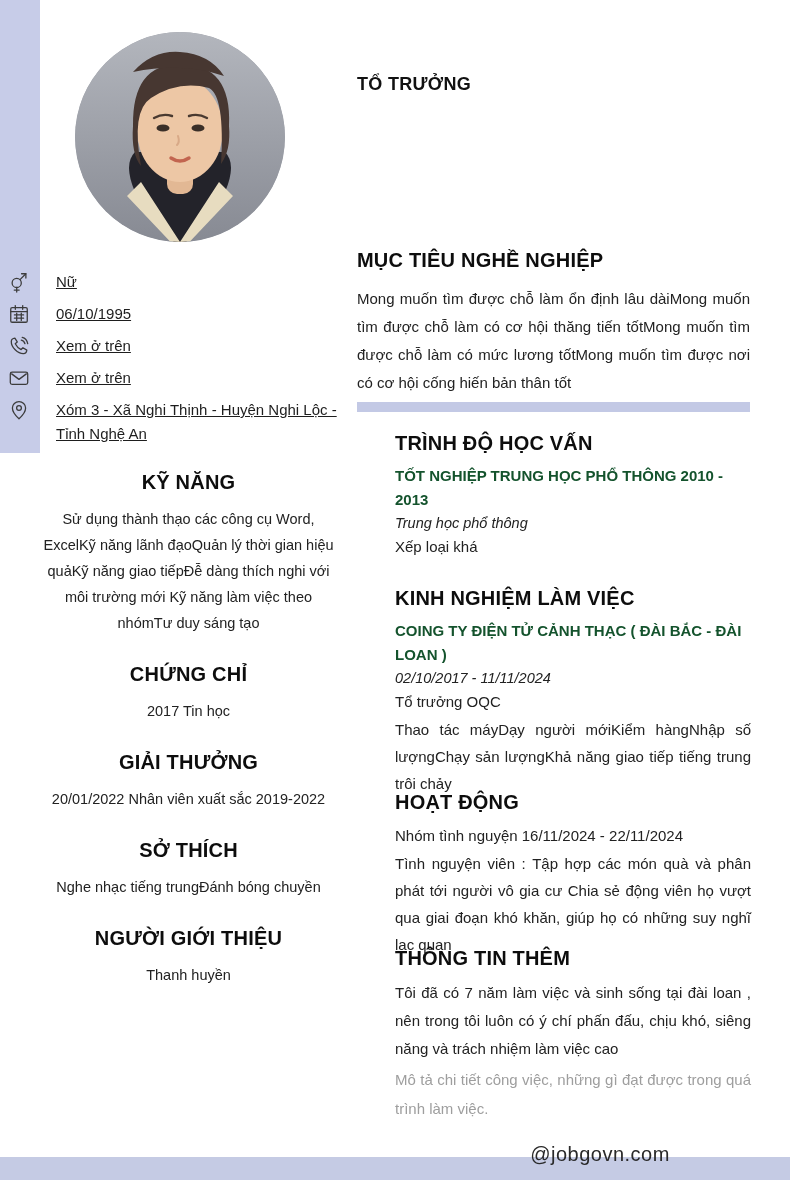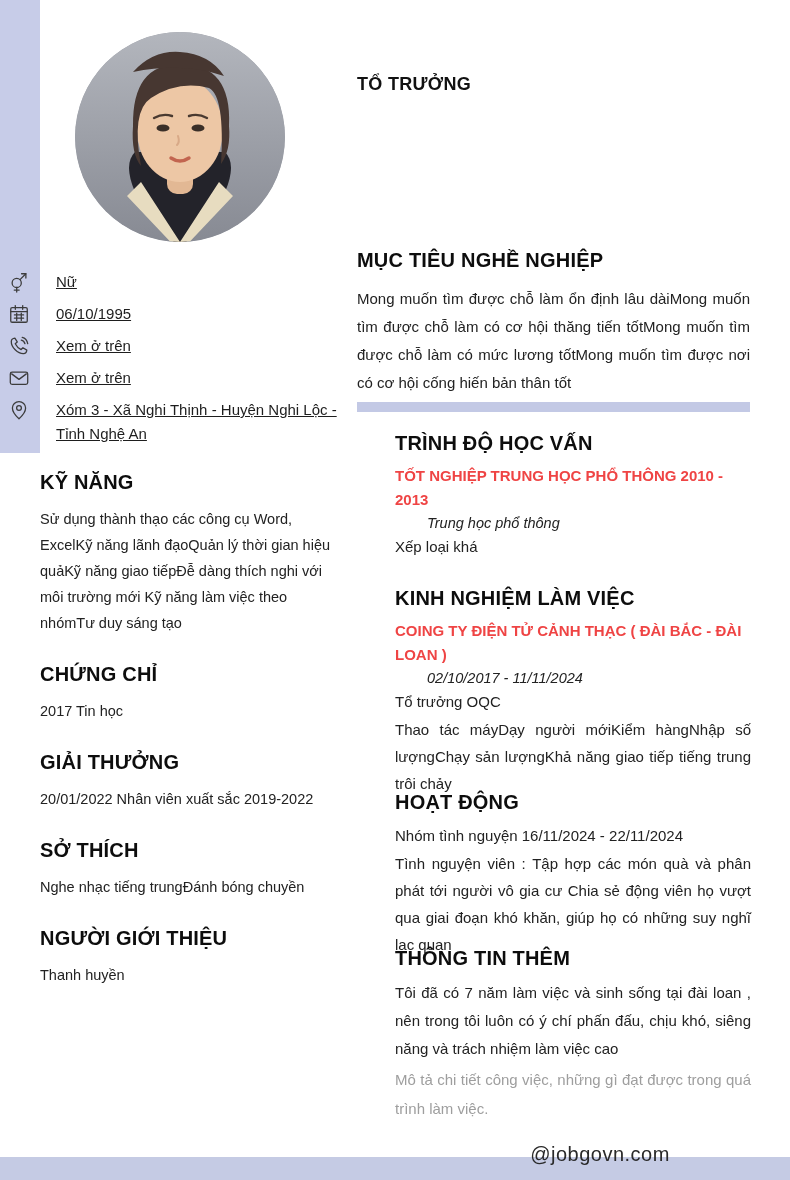--- a/index.html
+++ b/index.html
@@ -24,35 +24,35 @@
   .job-title{font-size:18px;line-height:24px;font-weight:700;color:#111;margin-top:16px;letter-spacing:.3px;}
 
   
   .contact{position:absolute;left:8px;top:270px;width:332px;text-decoration:underline;}
   .contact-row{display:flex;align-items:flex-start;margin-bottom:8px;}
   .cicon{width:22px;height:22px;flex:0 0 22px;margin-top:1px;}
   .cicon svg{width:22px;height:22px;display:block;stroke:#3c3c3c;fill:none;stroke-width:1.4;stroke-linecap:round;stroke-linejoin:round;}
   .ctext{margin-left:26px;font-size:15px;line-height:24px;color:#1e1e1e;}
 
   
-  .left-col{position:absolute;left:40px;top:470px;width:297px;}
+  .left-col{position:absolute;left:40px;top:470px;width:297px;text-align:center;}
   .left-col h3{font-size:20px;line-height:24px;font-weight:700;color:#0d0d0d;margin:26px 0 12px 0;letter-spacing:.2px;}
   .left-col h3:first-child{margin-top:0;}
   .left-col p{font-size:14.5px;line-height:26px;margin:0;color:#222;}
 
   
   .objective{position:absolute;left:357px;top:247px;width:393px;}
   .objective h3{font-size:20px;line-height:26px;font-weight:700;margin:0 0 12px 0;color:#0d0d0d;letter-spacing:.2px;}
   .objective p{font-size:15px;line-height:28px;margin:0;text-align:justify;color:#222;}
 
   
   .rsec{position:absolute;left:395px;width:356px;}
   .rsec h3{font-size:20px;line-height:26px;font-weight:700;margin:0 0 8px 0;color:#0d0d0d;letter-spacing:.2px;}
-  .rsec .sub-bold{font-size:15px;line-height:24px;font-weight:700;color:#ef4444;}
-  .rsec .sub-italic{font-size:14.5px;line-height:22px;font-style:italic;color:#222;margin-left:32px;}
+  .rsec .sub-bold{font-size:15px;line-height:24px;font-weight:700;color:#14532d;}
+  .rsec .sub-italic{font-size:14.5px;line-height:22px;font-style:italic;color:#222;}
   .rsec .line{font-size:15px;line-height:25px;color:#222;}
   .rsec .body-justify{font-size:15px;line-height:27px;text-align:justify;color:#222;margin-top:2px;}
   .sec-education{top:430px;}
   .sec-experience{top:585px;}
   .sec-activities{top:789px;}
   .sec-additional{top:945px;}
   .sec-additional .body-justify{line-height:28px;}
   .placeholder-text{font-size:15px;line-height:29px;text-align:justify;color:#9e9e9e;margin-top:2px;}
 
   

